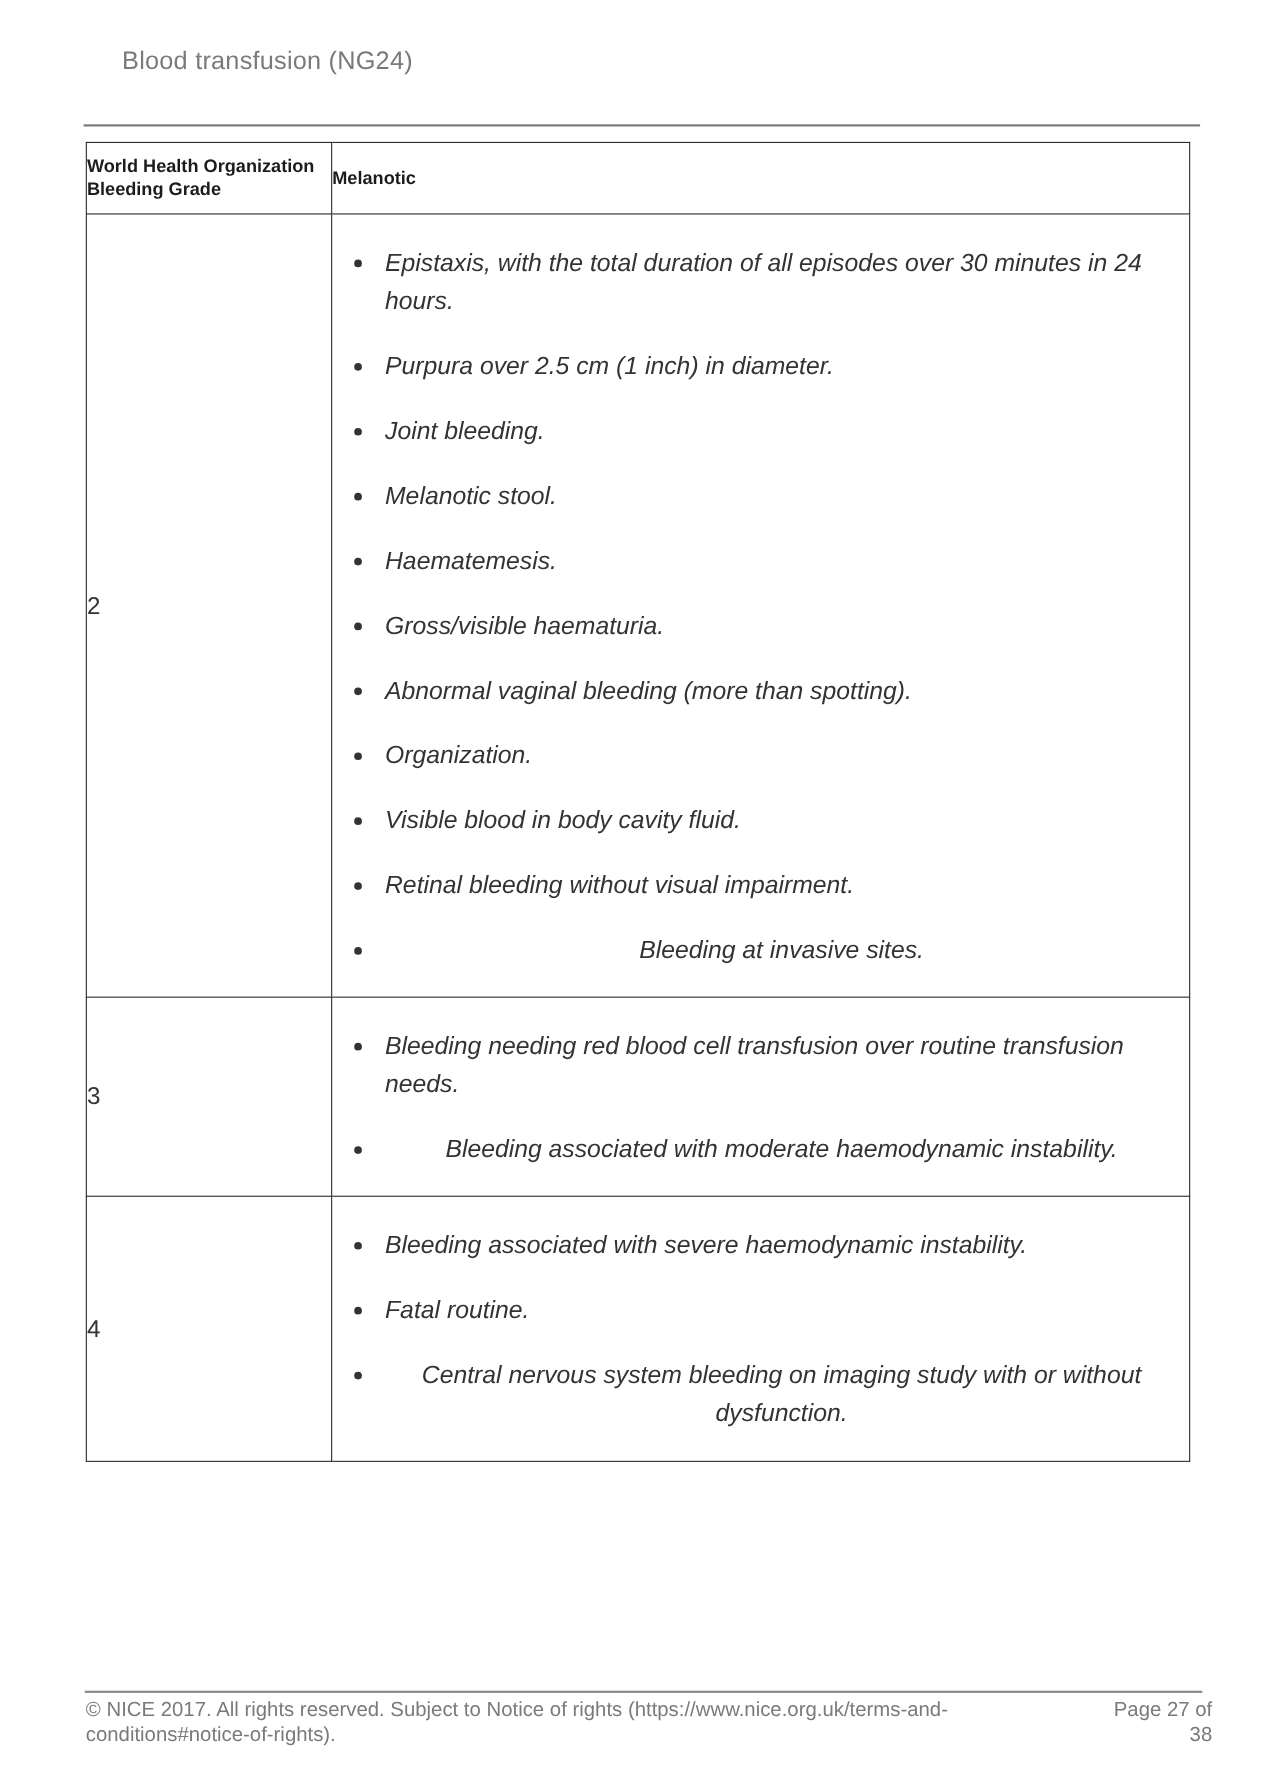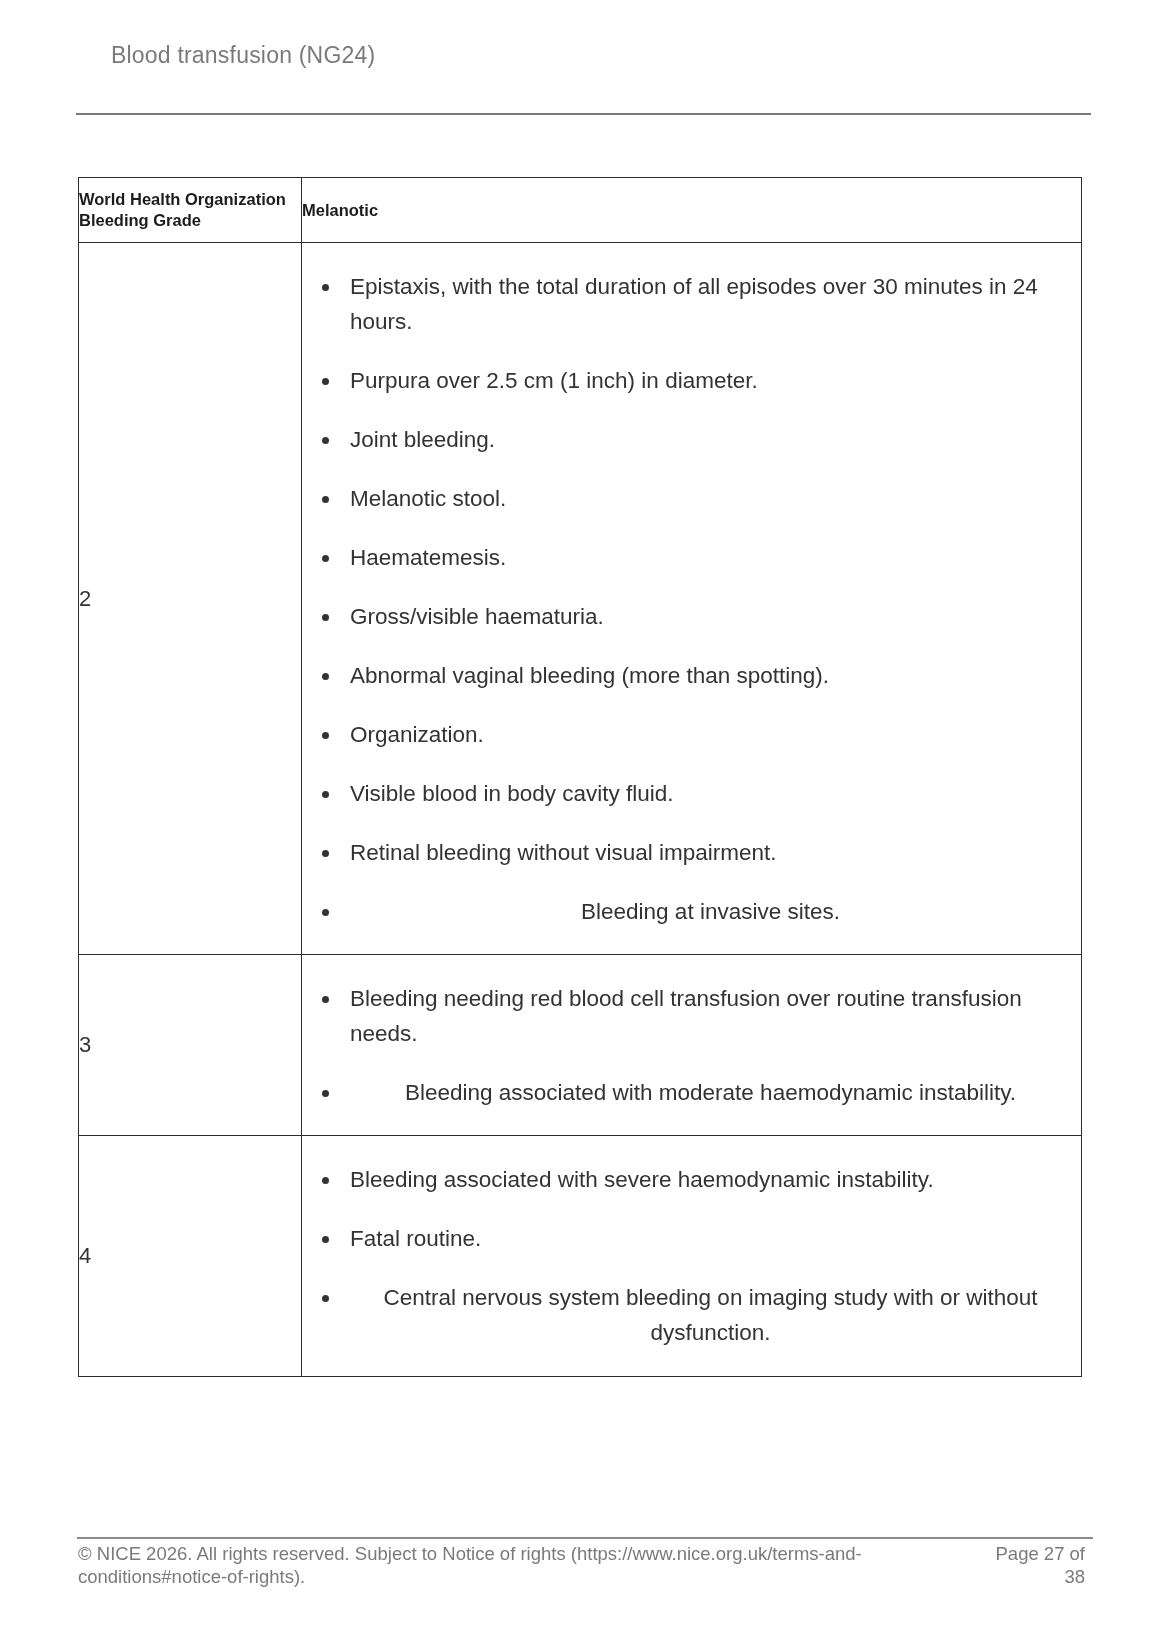--- a/index.html
+++ b/index.html
@@ -11,38 +11,38 @@
     .doc-title {
       position: absolute; left: 78px; top: 42px;
       font-size: 23px; color: #7a7a7a; letter-spacing: 0.2px; margin-left: 33px;
     }
     .header-rule {
       position: absolute; left: 76px; top: 113px; width: 1015px; height: 0;
       border-top: 2px solid #7a7a7a;
     }
     table.grades {
       position: absolute; left: 78px; top: 129px; width: 1003px;
-      border-collapse: collapse; table-layout: fixed; margin-top: 48px;
+      border-collapse: collapse; table-layout: fixed;
     }
     table.grades td, table.grades th {
       border: 1.5px solid #2c2c2c; padding: 0; vertical-align: middle;
     }
     col.c1 { width: 223px; }
     col.c2 { width: 780px; }
     th.hcell {
       text-align: left; font-weight: bold; font-size: 16.5px; line-height: 21px;
       color: #1c1c1c; height: 64px; padding-left: 2px;
     }
     tr.r2 td { height: 711px; }
     tr.r3 td { height: 180px; }
     tr.r4 td { height: 240px; }
     td.grade {
       font-size: 22px; color: #333; padding-left: 10px;
     }
-    td.examples { padding: 0; }
+    td.examples { padding: 0; font-style: italic; }
     ul.ex {
       list-style: none; margin: 0; padding: 0 10px 0 0;
     }
     ul.ex li {
       position: relative; padding-left: 48px;
       font-size: 22.5px; line-height: 35px; color: #333333;
       margin-bottom: 24px;
     }
     ul.ex li:last-child { margin-bottom: 0; text-align: center; }
     ul.ex li .bullet {
@@ -51,21 +51,21 @@
     }
     .footer-rule {
       position: absolute; left: 77px; top: 1537px; width: 1016px; height: 0;
       border-top: 2px solid #8a8a8a;
     }
     .footer-left {
       position: absolute; left: 78px; top: 1542px; width: 920px;
       font-size: 18.5px; line-height: 23px; color: #7a7a7a;
     }
     .footer-right {
-      position: absolute; right: 84px; top: 1542px; width: 110px;
+      position: absolute; right: 67px; top: 1542px; width: 110px;
       font-size: 18.5px; line-height: 23px; color: #7a7a7a; text-align: right;
     }
   </style>
 </head>
 <body>
 
 <div class="doc-title">Blood transfusion (NG24)</div>
 <div class="header-rule"></div>
 
 <table class="grades">
@@ -114,14 +114,14 @@
           <li><span class="bullet"></span><span>Bleeding associated with severe haemodynamic instability.</span></li>
           <li><span class="bullet"></span><span>Fatal routine.</span></li>
           <li><span class="bullet"></span><span>Central nervous system bleeding on imaging study with or without dysfunction.</span></li>
         </ul>
       </td>
     </tr>
   </tbody>
 </table>
 
 <div class="footer-rule"></div>
-<div class="footer-left">© NICE 2026. All rights reserved. Subject to Notice of rights (https://www.nice.org.uk/terms-and-conditions#notice-of-rights).</div>
+<div class="footer-left">© NICE 2017. All rights reserved. Subject to Notice of rights (https://www.nice.org.uk/terms-and-conditions#notice-of-rights).</div>
 <div class="footer-right">Page 27 of 38</div>
 
 </body></html>

